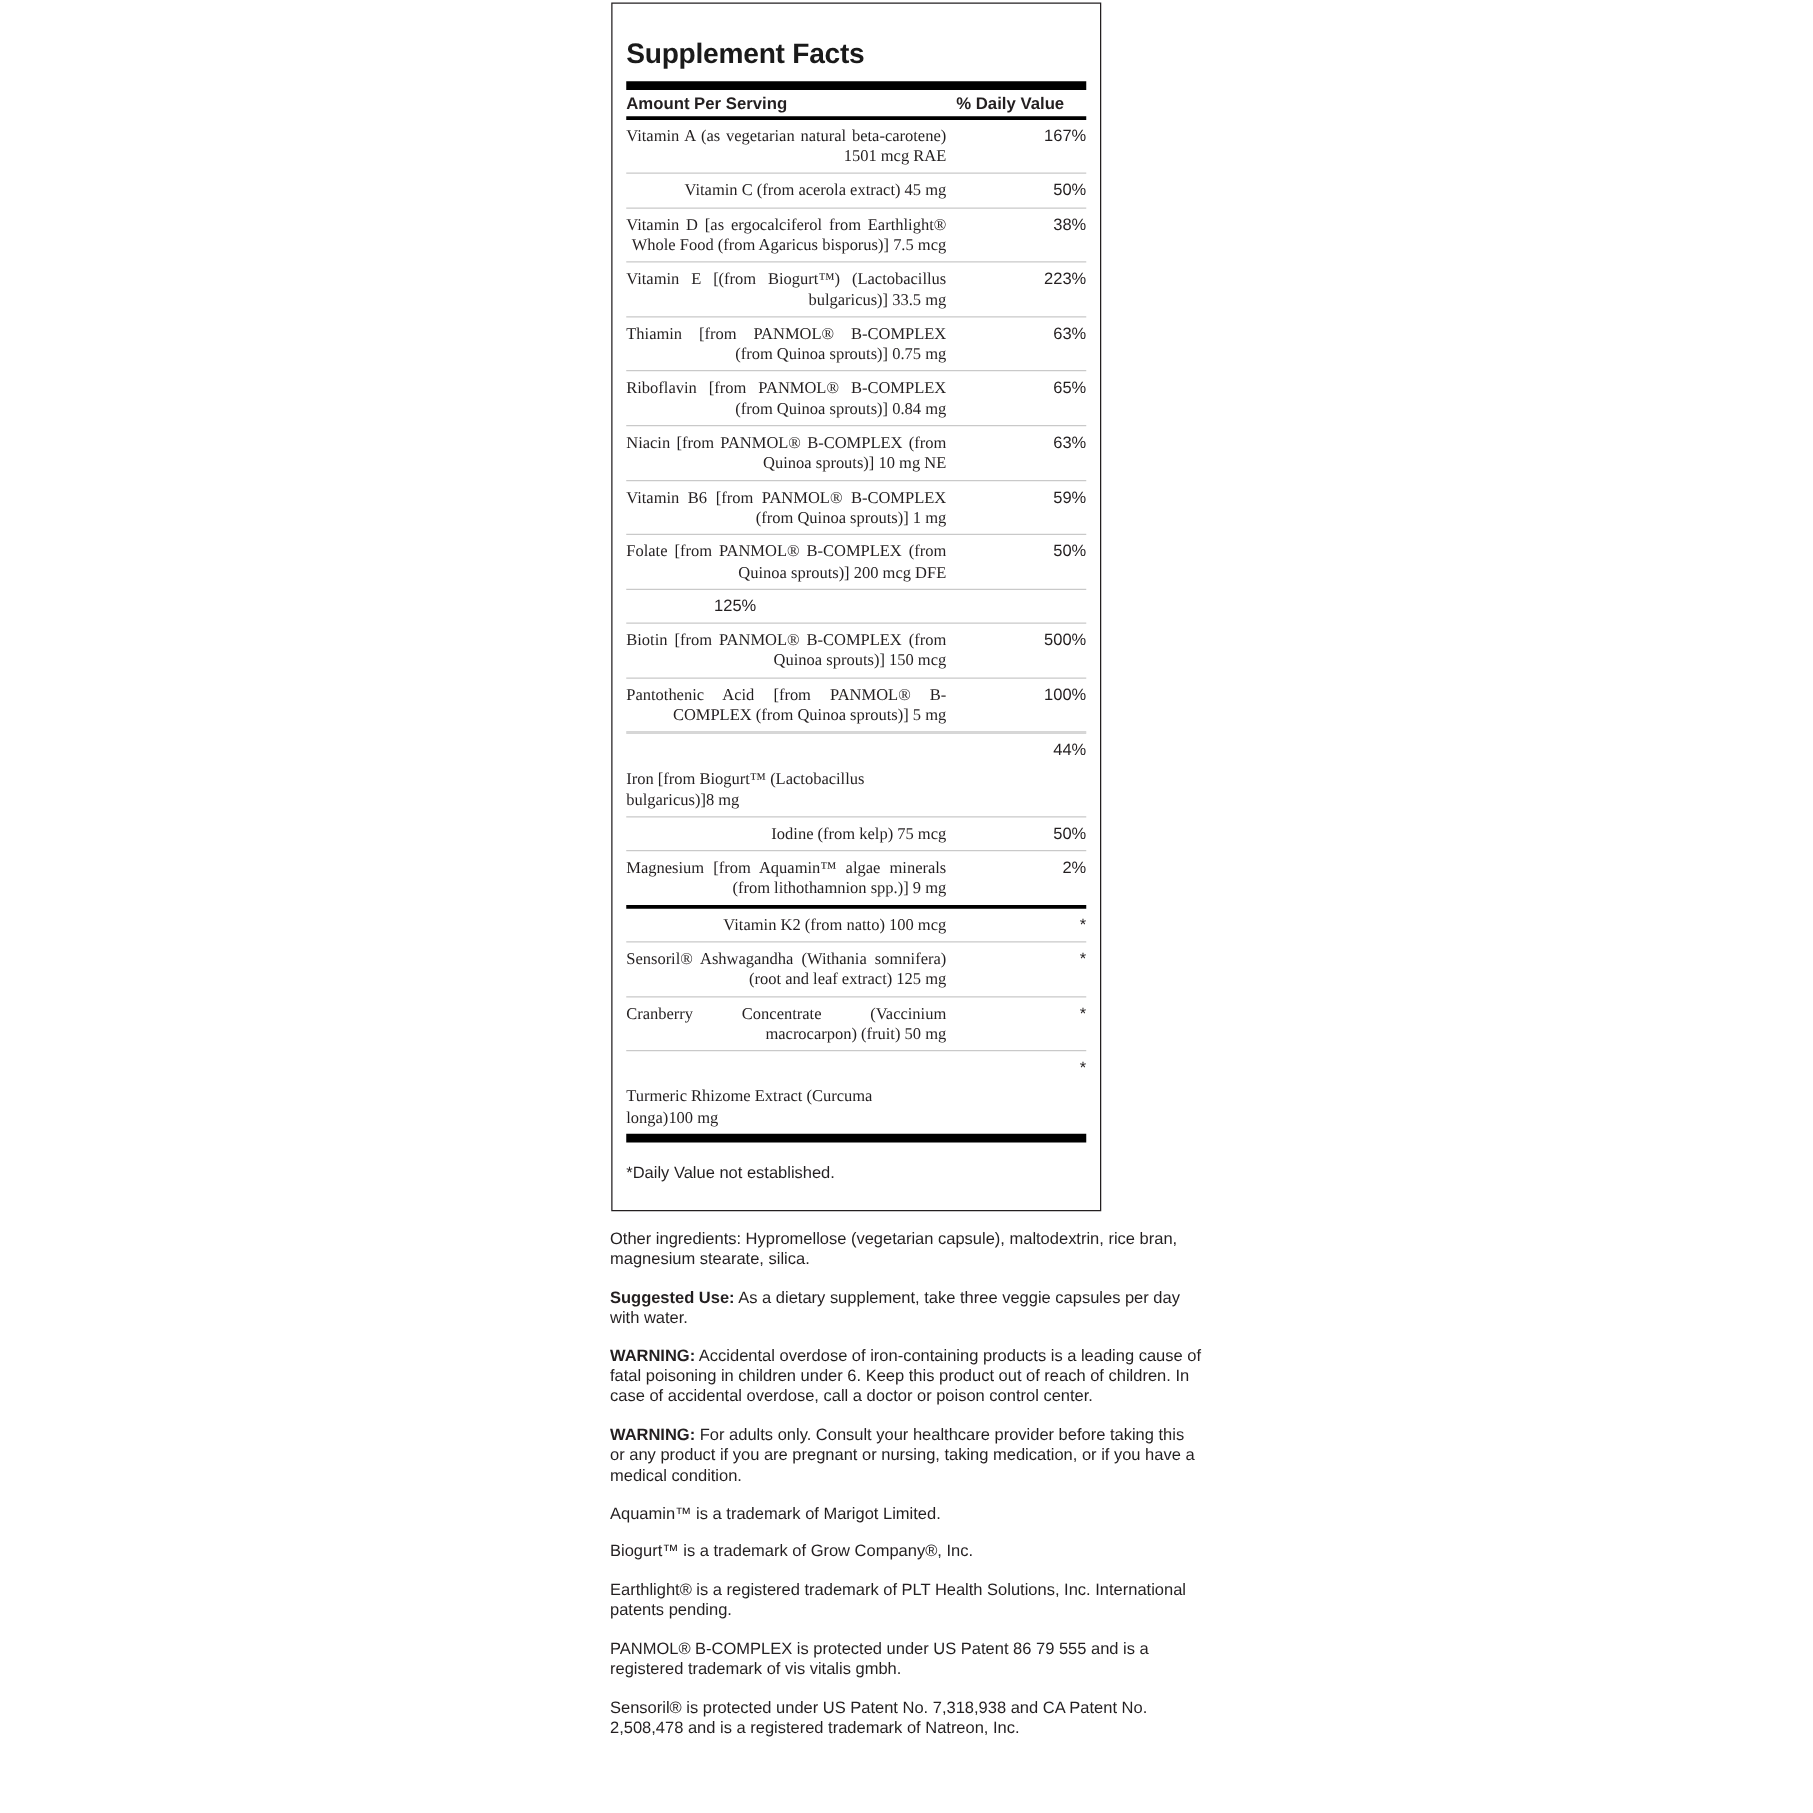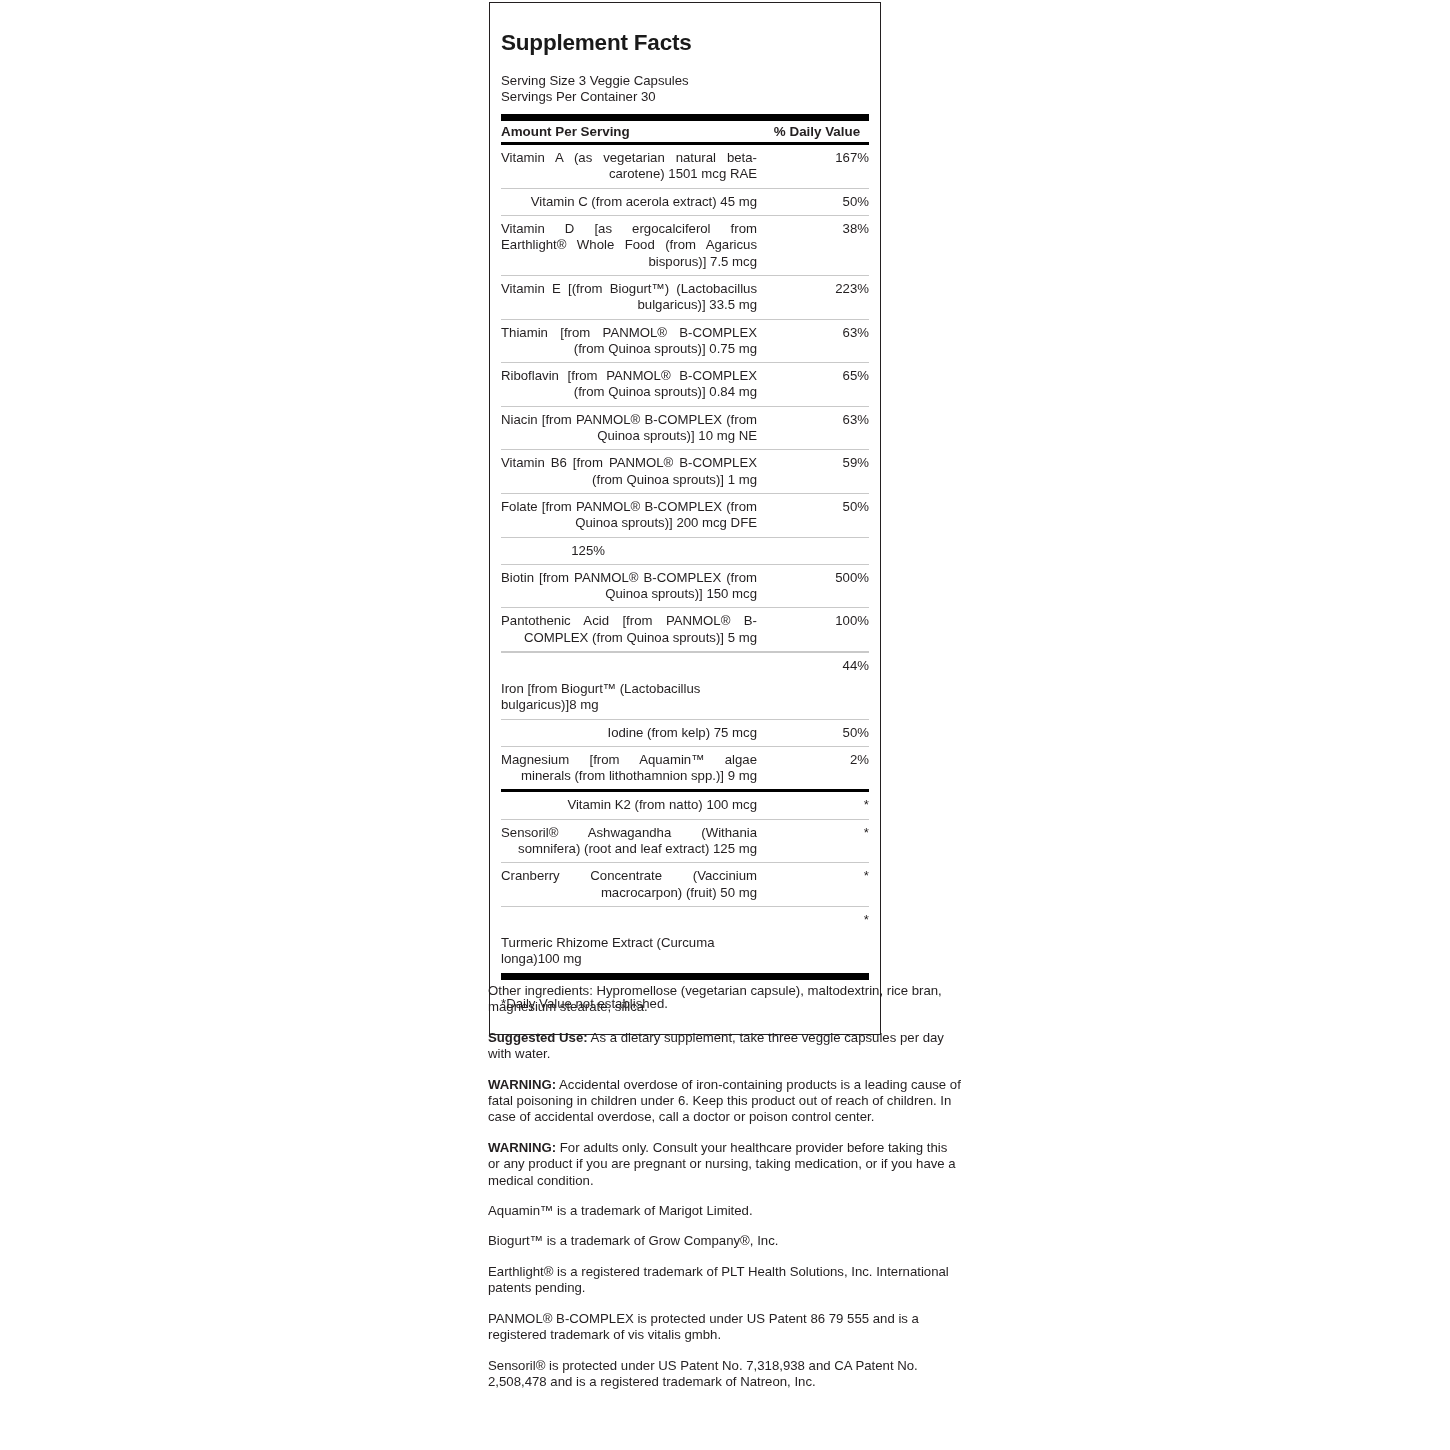--- a/index.html
+++ b/index.html
@@ -77,37 +77,38 @@
     font-weight: bold;
     padding: 3px 0 3px 0;
   }
   .sf-head .h-amount {
     flex: 1 1 auto;
     text-align: left;
     padding-right: 6px;
   }
   .sf-head .h-dv {
     flex: 0 0 104px;
-    text-align: center;
+    text-align: left;
   }
 
   
   .nrow {
     display: flex;
     align-items: flex-start;
     font-size: 13.2px;
     line-height: 16.3px;
     padding: 5px 0 5px 0;
   }
   .nrow .n-main {
     flex: 1 1 auto;
     min-width: 0;
     padding-right: 8px;
     text-align: justify;
     text-align-last: right;
+    font-family: Liberation Serif, serif;
   }
   .nrow .n-main .n-name {
     text-align: left;
   }
   .nrow .n-amt {
     white-space: nowrap;
   }
   .nrow .n-dv {
     flex: 0 0 104px;
     text-align: right;
@@ -145,24 +146,20 @@
 </style>
 </head>
 <body>
 
 <div class="page">
 
   <div class="sf-panel">
 
     <div class="sf-title">Supplement Facts</div>
 
-    <div class="sf-serving">
-      <div>Serving Size 3 Veggie Capsules</div>
-      <div>Servings Per Container 30</div>
-    </div>
 
     <div class="rule-thick"></div>
 
     <div class="sf-head">
       <div class="h-amount">Amount Per Serving</div>
       <div class="h-dv">% Daily Value</div>
     </div>
 
     <div class="rule-med"></div>
 

